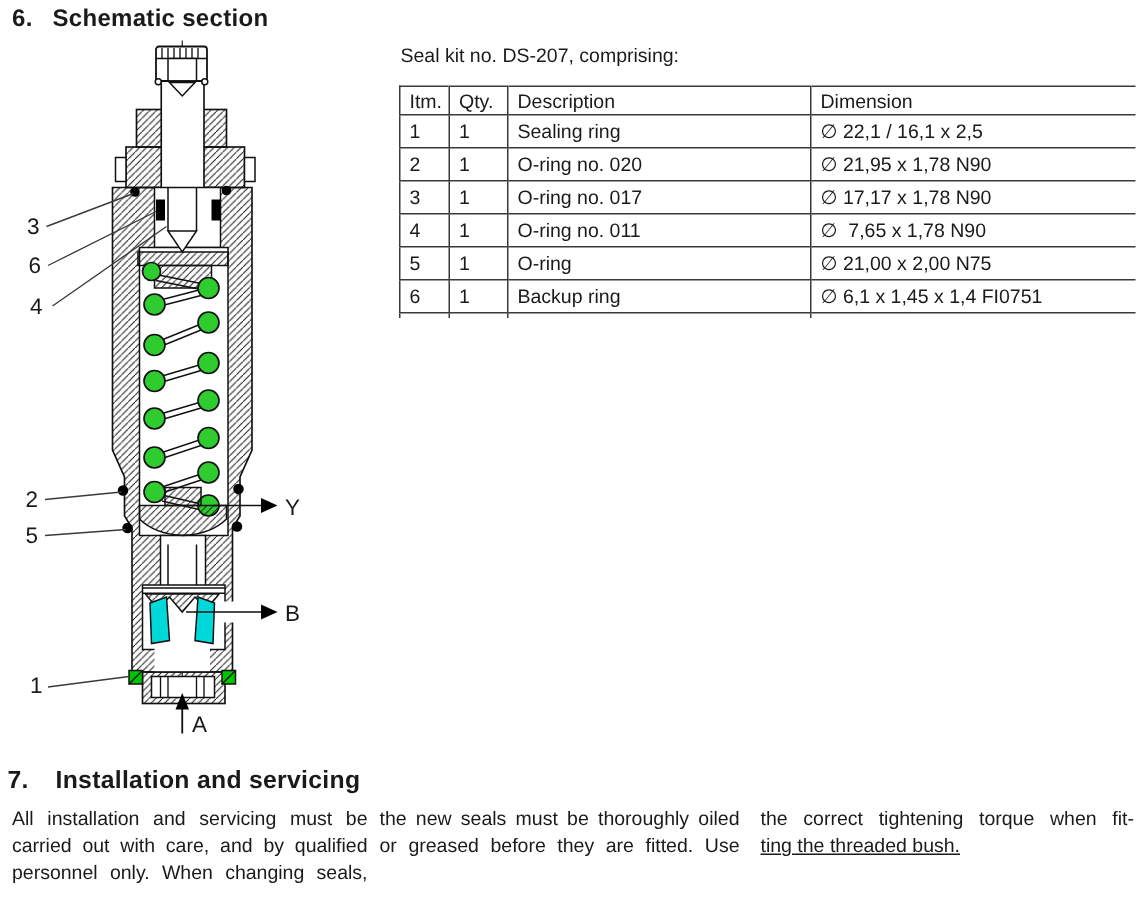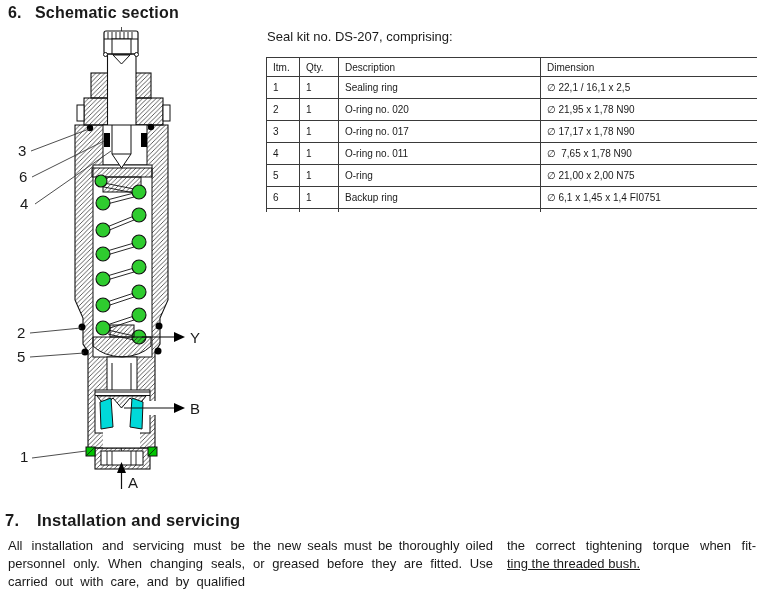--- a/index.html
+++ b/index.html
@@ -12,21 +12,21 @@
   #head6{left:8px;top:4px;}
   #head6 .num{width:27px;}
   #head7{left:5px;top:511px;font-size:16.5px;}
   #head7 .num{width:32px;}
   
   #schematic{position:absolute;left:0;top:25px;}
   
   #sealkit{position:absolute;left:266px;top:29px;width:492px;font-size:13px;}
   #sealkit .caption{margin:0 0 13px 1px;}
   table.kit{border-collapse:collapse;table-layout:fixed;width:490px;
-    border-top:1px solid #3a3a3a;border-left:1px solid #3a3a3a;font-size:10px;color:#1a1a1a;}
+    border-top:1px solid #3a3a3a;border-left:1px solid #3a3a3a;font-size:13px;color:#1a1a1a;}
   table.kit td{padding:1px 6px;border-bottom:1px solid #3a3a3a;height:19px;vertical-align:middle;
     white-space:nowrap;overflow:hidden;}
   table.kit tr.hdr td{height:16px;}
   table.kit td.vb{border-right:1px solid #3a3a3a;}
   table.kit tr.stub td{border-bottom:none;height:3px;padding:0;}
   
   .txtcol{position:absolute;top:537px;font-size:13px;line-height:18px;}
   #col1{left:8px;width:237px;}
   #col2{left:253px;width:240px;}
   #col3{left:507px;width:249px;}
@@ -284,22 +284,22 @@
     </table>
 </div>
 
 <div class="sec-head" id="head7">
   <span class="num">7.</span>
   <span>Installation and servicing</span>
 </div>
 
 <div class="txtcol" id="col1">
   <div class="jline">All installation and servicing  must be</div>
+  <div class="jline">carried out with care, and by qualified</div>
   <div class="jline">personnel only. When changing seals,</div>
-  <div class="jline">carried out with care, and by qualified</div>
 </div>
 <div class="txtcol" id="col2">
   <div class="jline">the new seals must be thoroughly oiled</div>
   <div class="jline">or greased before they are fitted. Use</div>
 </div>
 <div class="txtcol" id="col3">
   <div class="jline">the correct tightening torque when fit-</div>
   <div class="jline last">ting the threaded bush.</div>
 </div>
 

